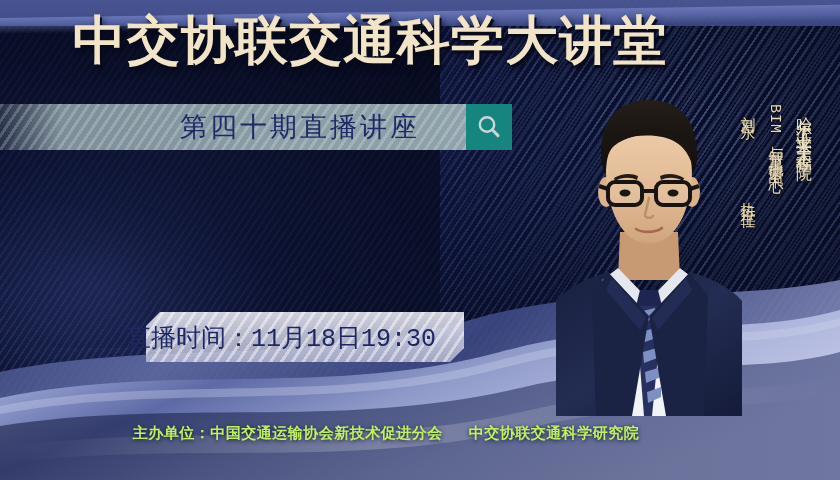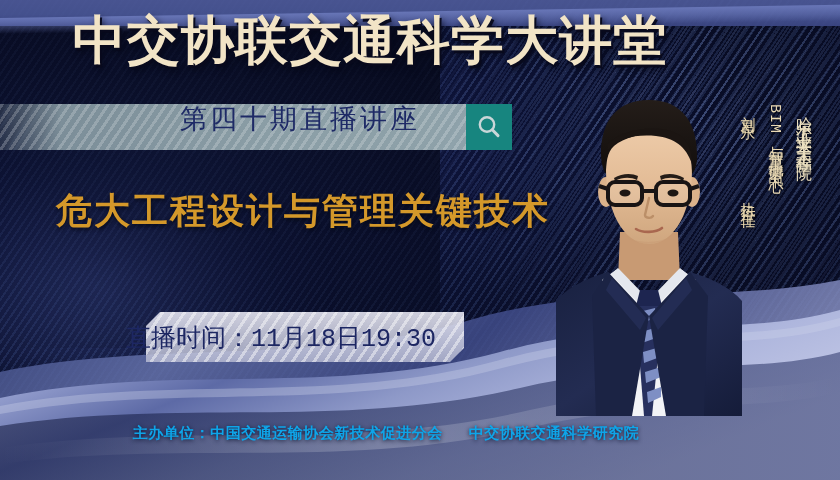--- a/index.html
+++ b/index.html
@@ -125,21 +125,21 @@
     background: repeating-linear-gradient(
       -56deg,
       rgba(255,255,255,0) 0px,
       rgba(255,255,255,0) 5px,
       rgba(255,255,255,.20) 5px,
       rgba(255,255,255,.20) 8px
     );
   }
   .subband-text {
     position: absolute;
-    left: 180px; top: 96px;
+    left: 180px; top: 104px;
     height: 46px;
     display: flex;
     align-items: center;
     font-size: 27px;
     font-weight: 500;
     letter-spacing: 3px;
     color: #1e2a66;
     white-space: nowrap;
   }
   .search-box {
@@ -252,21 +252,21 @@
 
   
   .footer {
     position: absolute;
     left: 0; top: 424px;
     width: 772px;
     text-align: center;
     font-size: 15px;
     font-weight: 700;
     letter-spacing: .5px;
-    color: #0ea5e9;
+    color: #bef264;
     text-shadow: 0 1px 4px rgba(10,14,40,.9);
     white-space: nowrap;
   }
   .footer .gap { display: inline-block; width: 26px; }
 </style>
 </head>
 <body>
 
 <div id="poster">
 
@@ -400,21 +400,20 @@
     <div class="subband-stripes"></div>
   </div>
   <div class="subband-text">第四十期直播讲座</div>
   <div class="search-box">
     <svg width="26" height="26" viewBox="0 0 26 26" xmlns="http://www.w3.org/2000/svg">
       <circle cx="11" cy="10.5" r="7.2" fill="none" stroke="#c9d6d8" stroke-width="2.4"></circle>
       <path d="M16.3,15.8 L22,21.6" stroke="#c9d6d8" stroke-width="3" stroke-linecap="round"></path>
     </svg>
   </div>
 
-  <div class="topic">危大工程设计与管理关键技术</div>
 
   <div class="time-pill">
     <div class="time-pill-stripes"></div>
   </div>
   <div class="time-text">直播时间：11月18日19:30</div>
 
   <div class="vcol vcol-name">刘昌永</div>
   <div class="vcol vcol-role">执行主任</div>
   <div class="vcol vcol-center"><span class="latin">BIM</span><span>与智慧工地研究中心</span></div>
   <div class="vcol vcol-school">哈尔滨工业大学土木工程学院</div>

